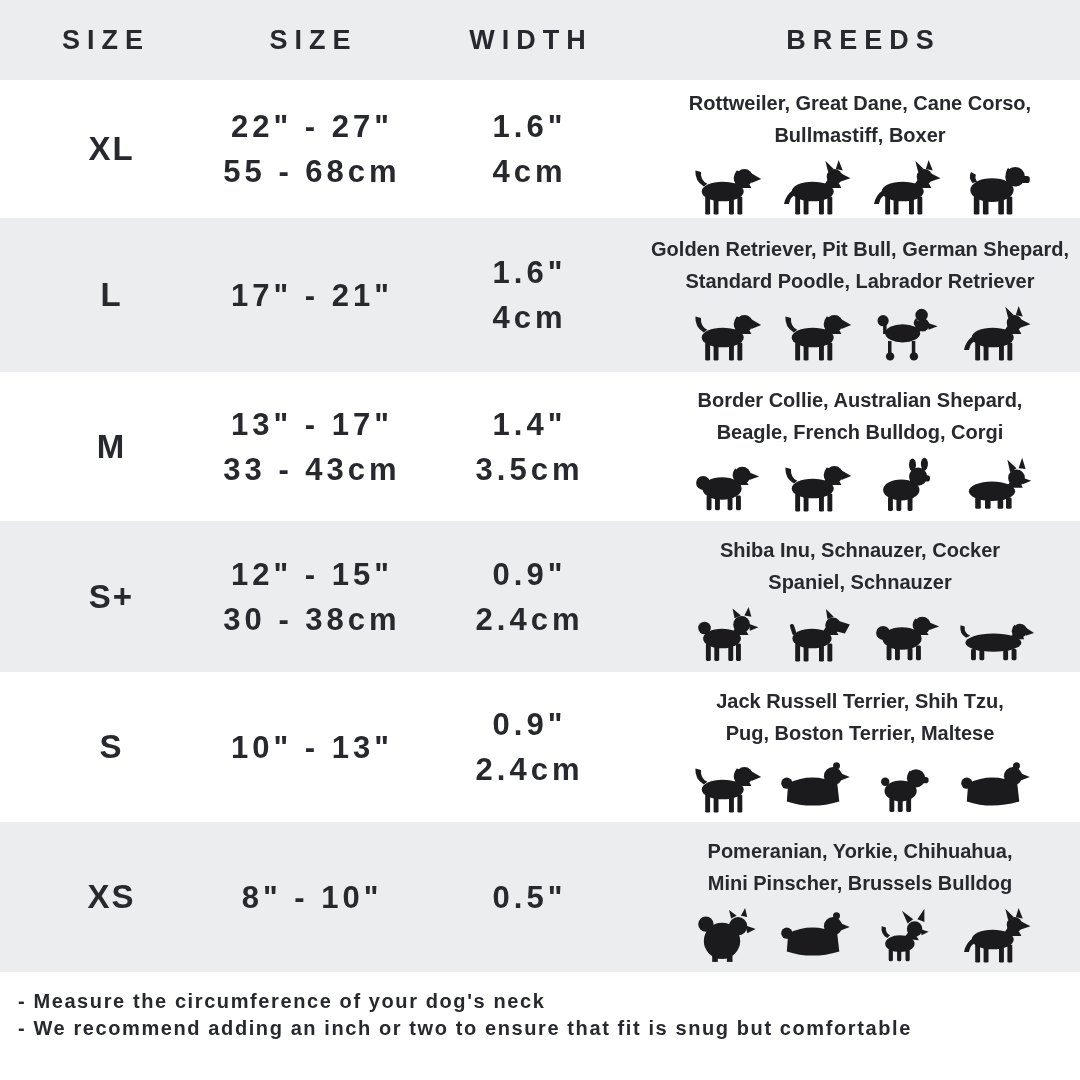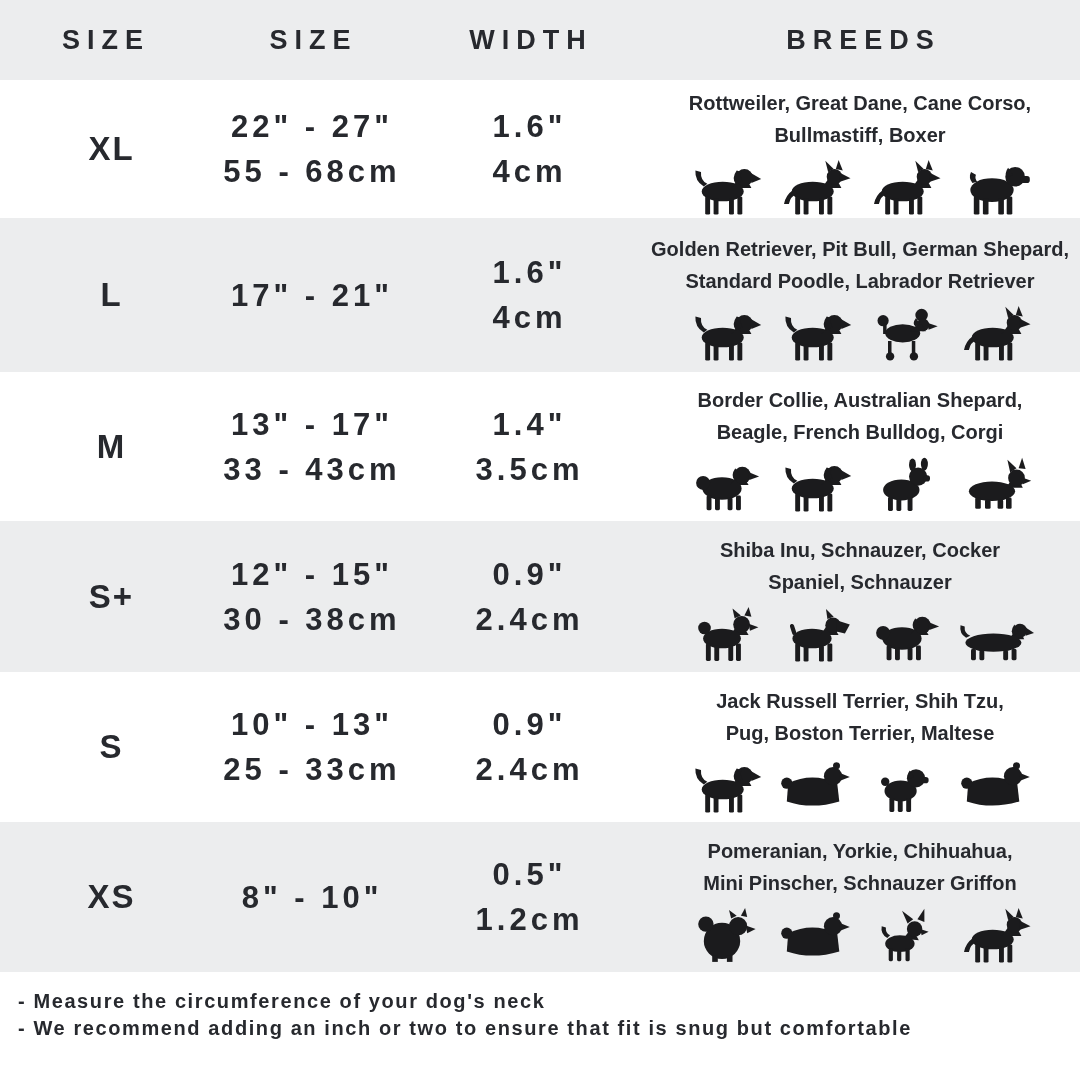--- a/index.html
+++ b/index.html
@@ -355,21 +355,20 @@
               </svg>
             </span>
           </div>
     </div>
   </div>
 
   <div class="row grid-cols r4">
     <div class="size-cell">S</div>
     <div class="range-cell">
       <div>10" - 13"</div>
-      <div>25 - 33cm</div>
     </div>
     <div class="range-cell">
       <div>0.9"</div>
       <div>2.4cm</div>
     </div>
     <div class="breeds-cell">
       <div class="breed-text">Jack Russell Terrier, Shih Tzu,</div>
       <div class="breed-text">Pug, Boston Terrier, Maltese</div>
       <div class="dogs">
             <span class="dog">
@@ -421,25 +420,24 @@
     </div>
   </div>
 
   <div class="row grid-cols r5 stripe">
     <div class="size-cell">XS</div>
     <div class="range-cell">
       <div>8" - 10"</div>
     </div>
     <div class="range-cell">
       <div>0.5"</div>
-      <div>1.2cm</div>
     </div>
     <div class="breeds-cell">
       <div class="breed-text">Pomeranian, Yorkie, Chihuahua,</div>
-      <div class="breed-text">Mini Pinscher, Schnauzer Griffon</div>
+      <div class="breed-text">Mini Pinscher, Brussels Bulldog</div>
       <div class="dogs">
             <span class="dog">
               <svg viewBox="0 0 110 80" xmlns="http://www.w3.org/2000/svg">
                 <circle cx="50" cy="47" r="26"></circle>
                 <circle cx="73" cy="26" r="13"></circle>
                 <polygon points="63,15 60,3 71,11"></polygon>
                 <polygon points="77,11 83,0 86,13"></polygon>
                 <polygon points="84,25 98,30 86,36"></polygon>
                 <circle cx="27" cy="23" r="11"></circle>
                 <rect x="36" y="68" width="8" height="9"></rect>

